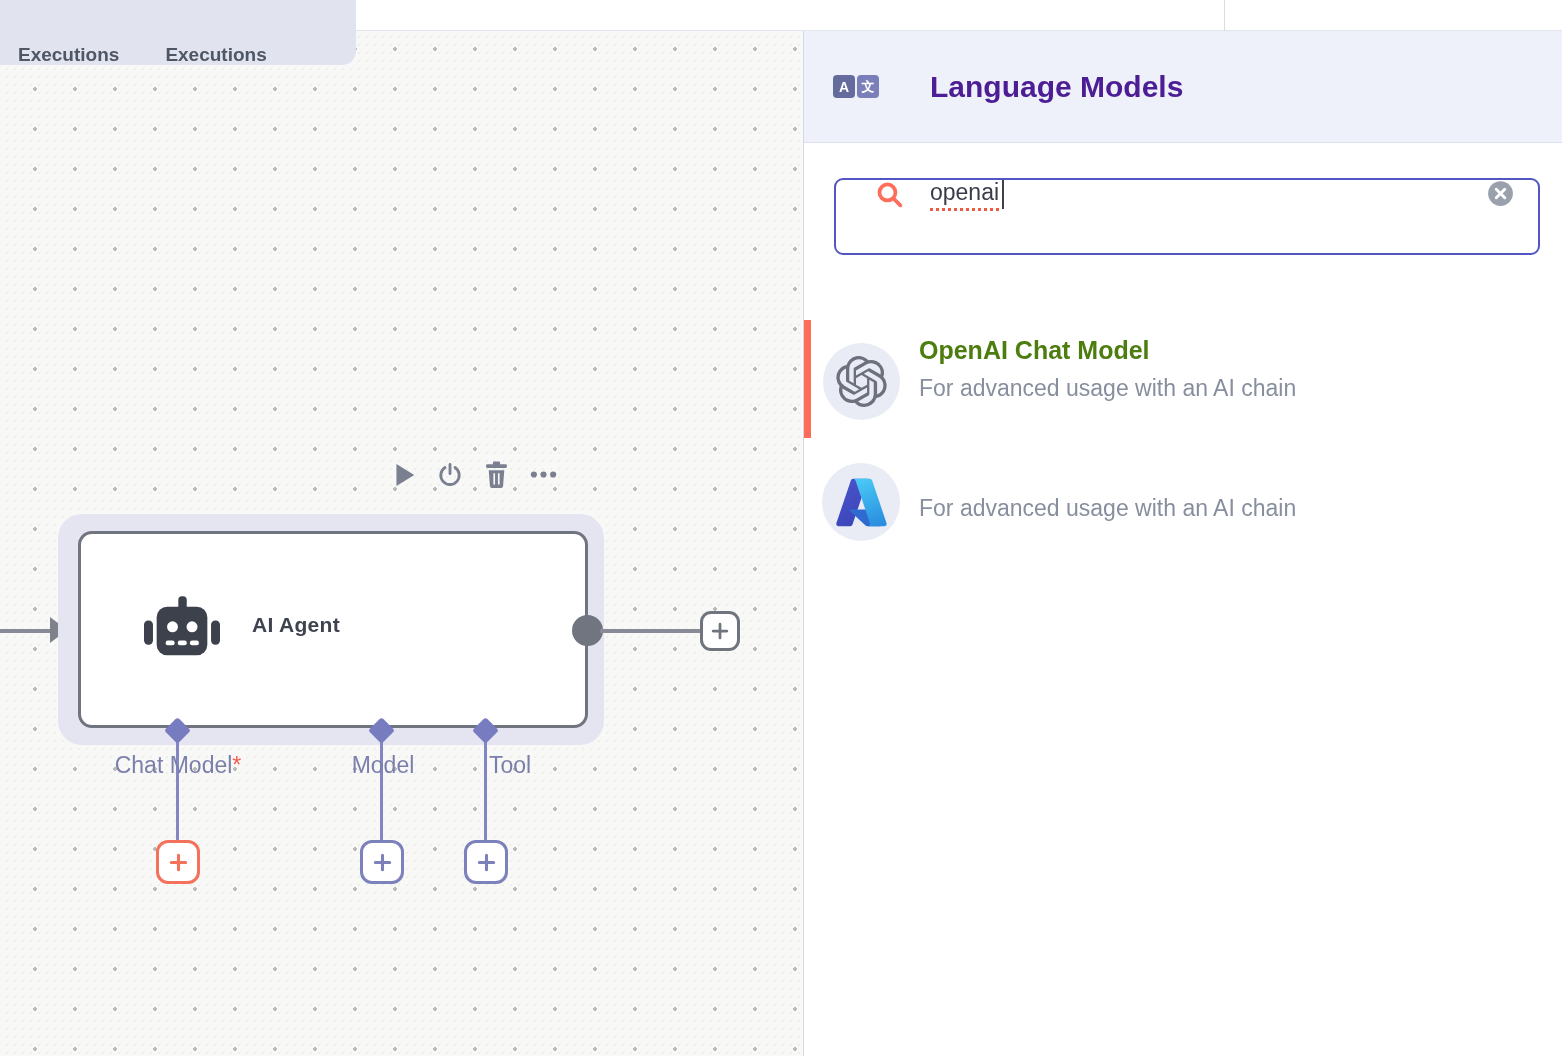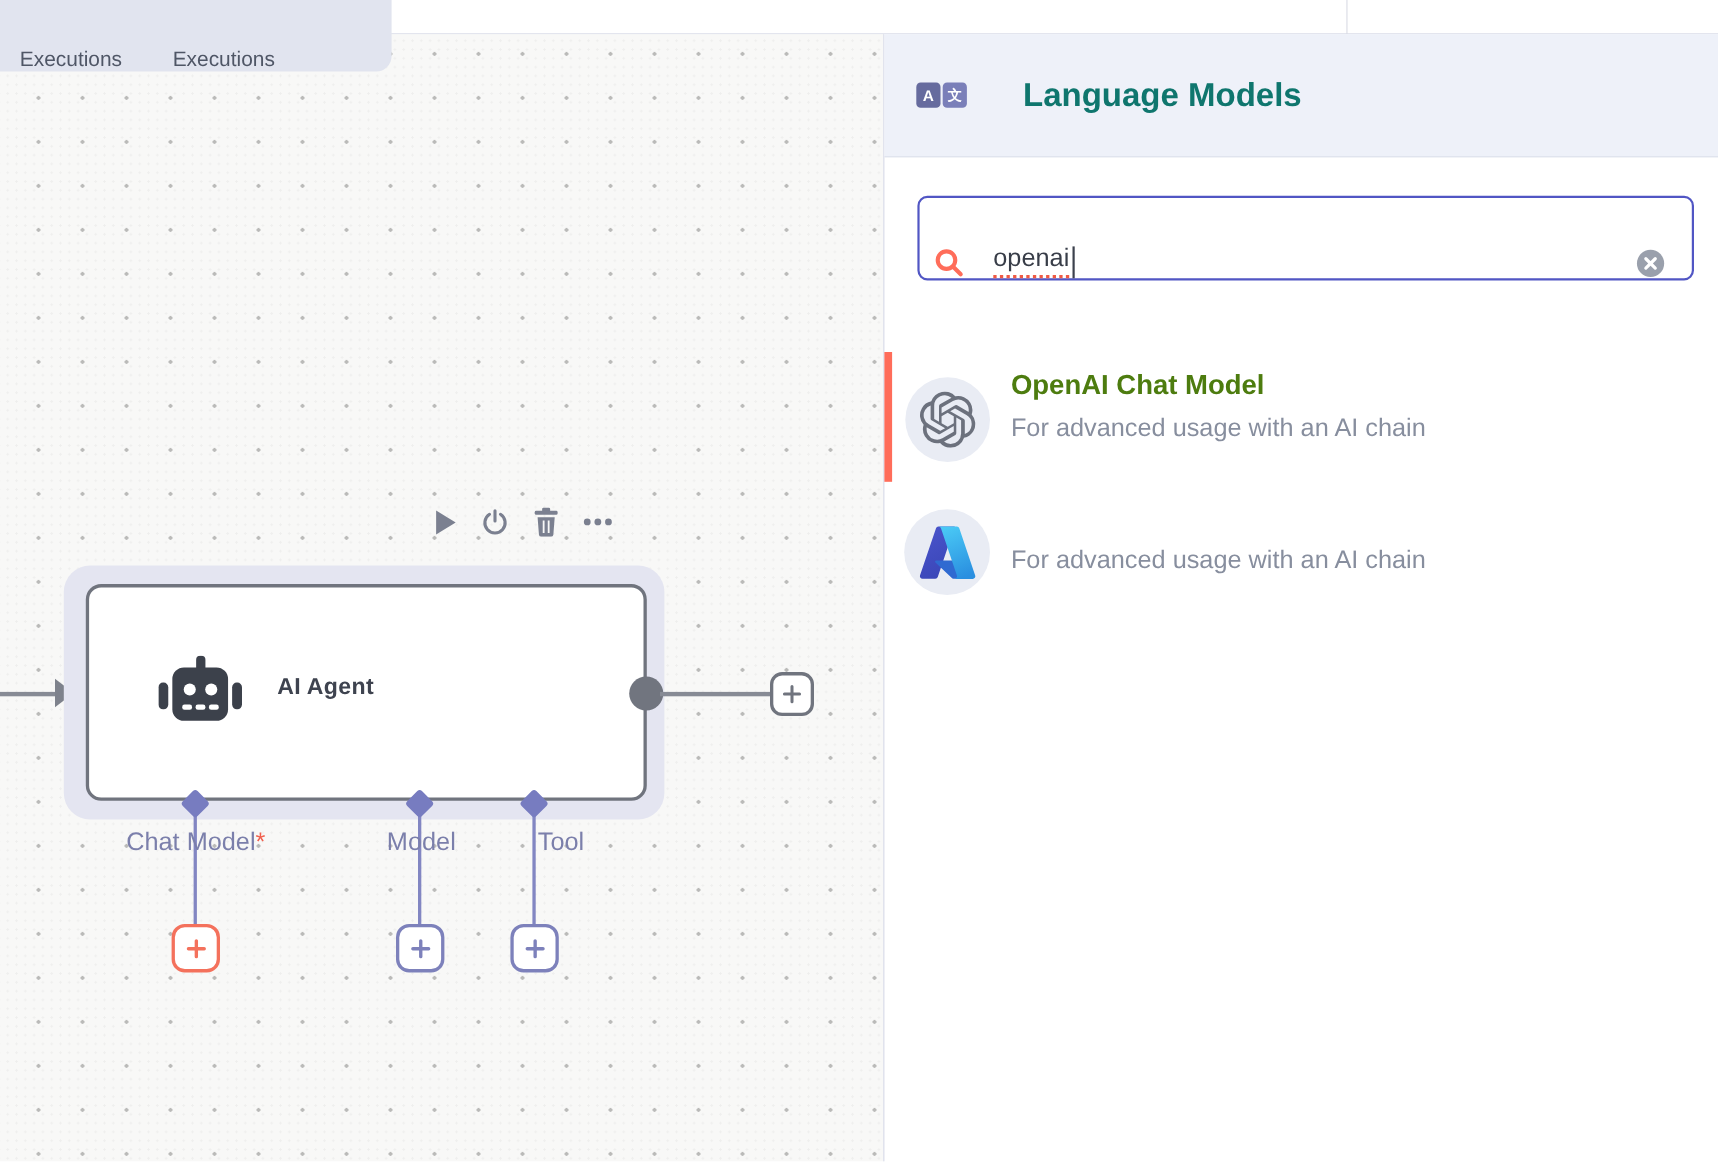--- a/index.html
+++ b/index.html
@@ -19,21 +19,21 @@
     background-position:15px 38px, 3px 2px;
   }
 
   
   .top-strip { position:absolute; left:0; top:0; width:1562px; height:31px;
     background:#fff; border-bottom:1px solid #e3e5ee; }
   .top-divider { position:absolute; left:1224px; top:0; width:1px; height:31px; background:#d9dbe4; }
   .tabs { position:absolute; left:0; top:0; width:356px; height:65px;
     background:#e1e4ef; border-radius:0 0 14px 0;
     display:flex; align-items:center; padding-left:18px; gap:46px; }
-  .tab { font-size:19px; font-weight:400; color:#4f5666; cursor:pointer;margin-top:44px; }
+  .tab { font-size:19px; font-weight:700; color:#4f5666; cursor:pointer;margin-top:44px; }
 
   
   .edge { position:absolute; background:#878b95; }
   .edge-in   { left:0;   top:629px; width:52px;  height:3.5px; }
   .edge-out  { left:600px; top:629px; width:102px; height:3.5px; }
   .arrow-in { position:absolute; left:50px; top:617px; width:0; height:0;
     border-top:13px solid transparent; border-bottom:13px solid transparent;
     border-left:17px solid #7e828c; }
   .input-rect { position:absolute; left:66px; top:612px; width:16px; height:37px;
     background:#7e828c; border-radius:2px; }
@@ -72,25 +72,25 @@
   .panel { position:absolute; left:803px; top:31px; width:759px; height:1025px;
     background:#fff; border-left:1px solid #d5d8e5; }
   .panel-header { position:absolute; left:0; top:0; width:100%; height:112px;
     background:#eef1f9; border-bottom:1px solid #dde0ec;
     display:flex; align-items:center; padding-left:29px; }
   .lang-icon { display:flex; gap:2px; }
   .lang-icon .box { width:22px; height:23px; border-radius:4px; color:#fff;
     display:flex; align-items:center; justify-content:center; }
   .lang-icon .box.a { background:#666b9e; font-size:14px; font-weight:700; }
   .lang-icon .box.zh { background:#7a7fb9; font-size:13px; font-weight:700; }
-  .panel-title { margin-left:51px; font-size:30px; font-weight:700; color:#0f766e; }
+  .panel-title { margin-left:51px; font-size:30px; font-weight:700; color:#4c1d95; }
 
   .search-box { position:absolute; left:30px; top:147px; width:706px; height:77px;
     background:#fff; border:2px solid #5156c4; border-radius:9px;
-    display:flex; align-items:flex-end; padding:0 24px 0 12px; cursor:text; }
+    display:flex; align-items:flex-start; padding:0 24px 0 39px; cursor:text; }
   .search-text { margin-left:26px; font-size:23px; color:#383d48;
     border-bottom:3px dotted #ef5a44; padding-bottom:3px; line-height:1.1; }
   .caret { display:inline-block; width:2px; height:29px; background:#3c414d;
     margin-left:3px; vertical-align:-6px; }
   .clear-btn { margin-left:auto; cursor:pointer; display:flex; }
 
   .result { position:absolute; left:0; width:759px; height:120px; cursor:pointer; }
   .result-openai { top:289px; }
   .result-azure { top:409px; }
   .active-bar { position:absolute; left:0; top:0; width:7px; height:118px;

